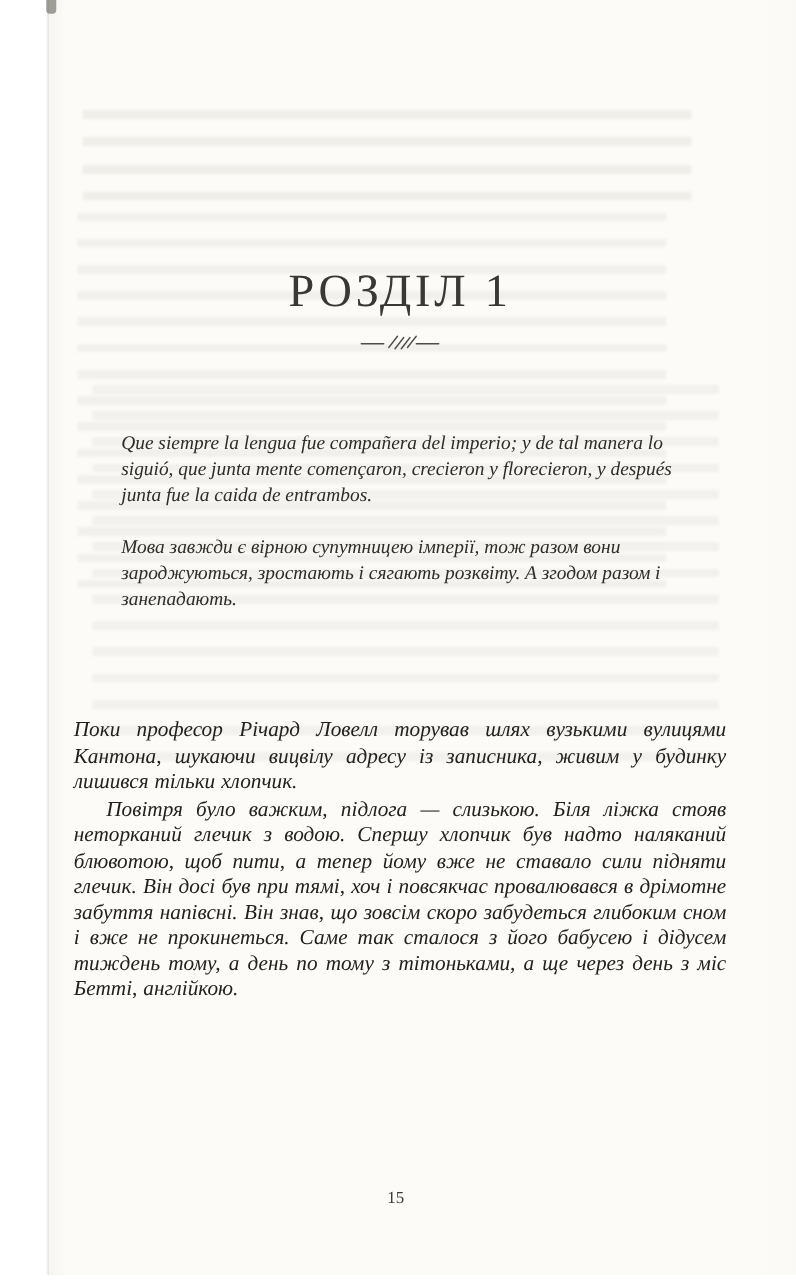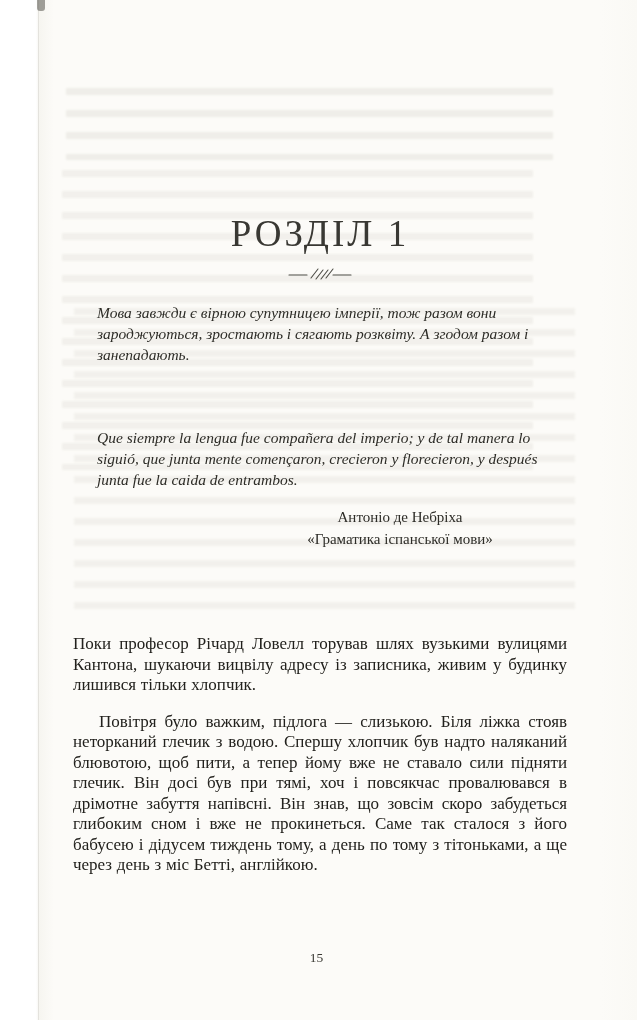--- a/index.html
+++ b/index.html
@@ -101,21 +101,22 @@
   }
   .body-text {
     margin-top: 84px;
     font-size: 17px;
     line-height: 20.5px;
     text-align: justify;
     word-spacing: 0.5px;
     color: var(--ink, #22211d);
   }
   .body-text p {
-    margin: 16px;
+    margin: 2px;
+    font-style: italic;
   }
   .body-text p.indent {
     text-indent: 26px;
   }
   .page-number {
     position: absolute;
     z-index: 1;
     left: 0; right: 4px;
     bottom: 54px;
     text-align: center;
@@ -145,28 +146,24 @@
           <path d="M2 9 H20"></path>
           <path d="M24 12 L31 3"></path>
           <path d="M29 13 L36 4"></path>
           <path d="M34 13 L41 4"></path>
           <path d="M39 12 L46 3"></path>
           <path d="M46 9 H64"></path>
         </g>
       </svg>
     </div>
 
+    <p class="epigraph original" lang="es">Que siempre la lengua fue compañera del imperio; y de tal manera lo siguió, que junta mente començaron, crecieron y florecieron, y después junta fue la caida de entrambos.</p>
+
     <p class="epigraph translation">Мова завжди є вірною супутницею імперії, тож разом вони зароджуються, зростають і сягають розквіту. А згодом разом і занепадають.</p>
 
-    <p class="epigraph original" lang="es">Que siempre la lengua fue compañera del imperio; y de tal manera lo siguió, que junta mente començaron, crecieron y florecieron, y después junta fue la caida de entrambos.</p>
-
-    <div class="attribution">
-      <div>Антоніо де Небріха</div>
-      <div>«Граматика іспанської мови»</div>
-    </div>
 
     <div class="body-text">
       <p class="para">Поки професор Річард Ловелл торував шлях вузькими вулицями Кантона, шукаючи вицвілу адресу із записника, живим у будинку лишився тільки хлопчик.</p>
       <p class="para indent">Повітря було важким, підлога — слизькою. Біля ліжка стояв неторканий глечик з водою. Спершу хлопчик був надто наляканий блювотою, щоб пити, а тепер йому вже не ставало сили підняти глечик. Він досі був при тямі, хоч і повсякчас провалювався в дрімотне забуття напівсні. Він знав, що зовсім скоро забудеться глибоким сном і вже не прокинеться. Саме так сталося з його бабусею і дідусем тиждень тому, а день по тому з тітоньками, а ще через день з міс Бетті, англійкою.</p>
     </div>
 
   </div>
 
   <div class="page-number">15</div>
 

